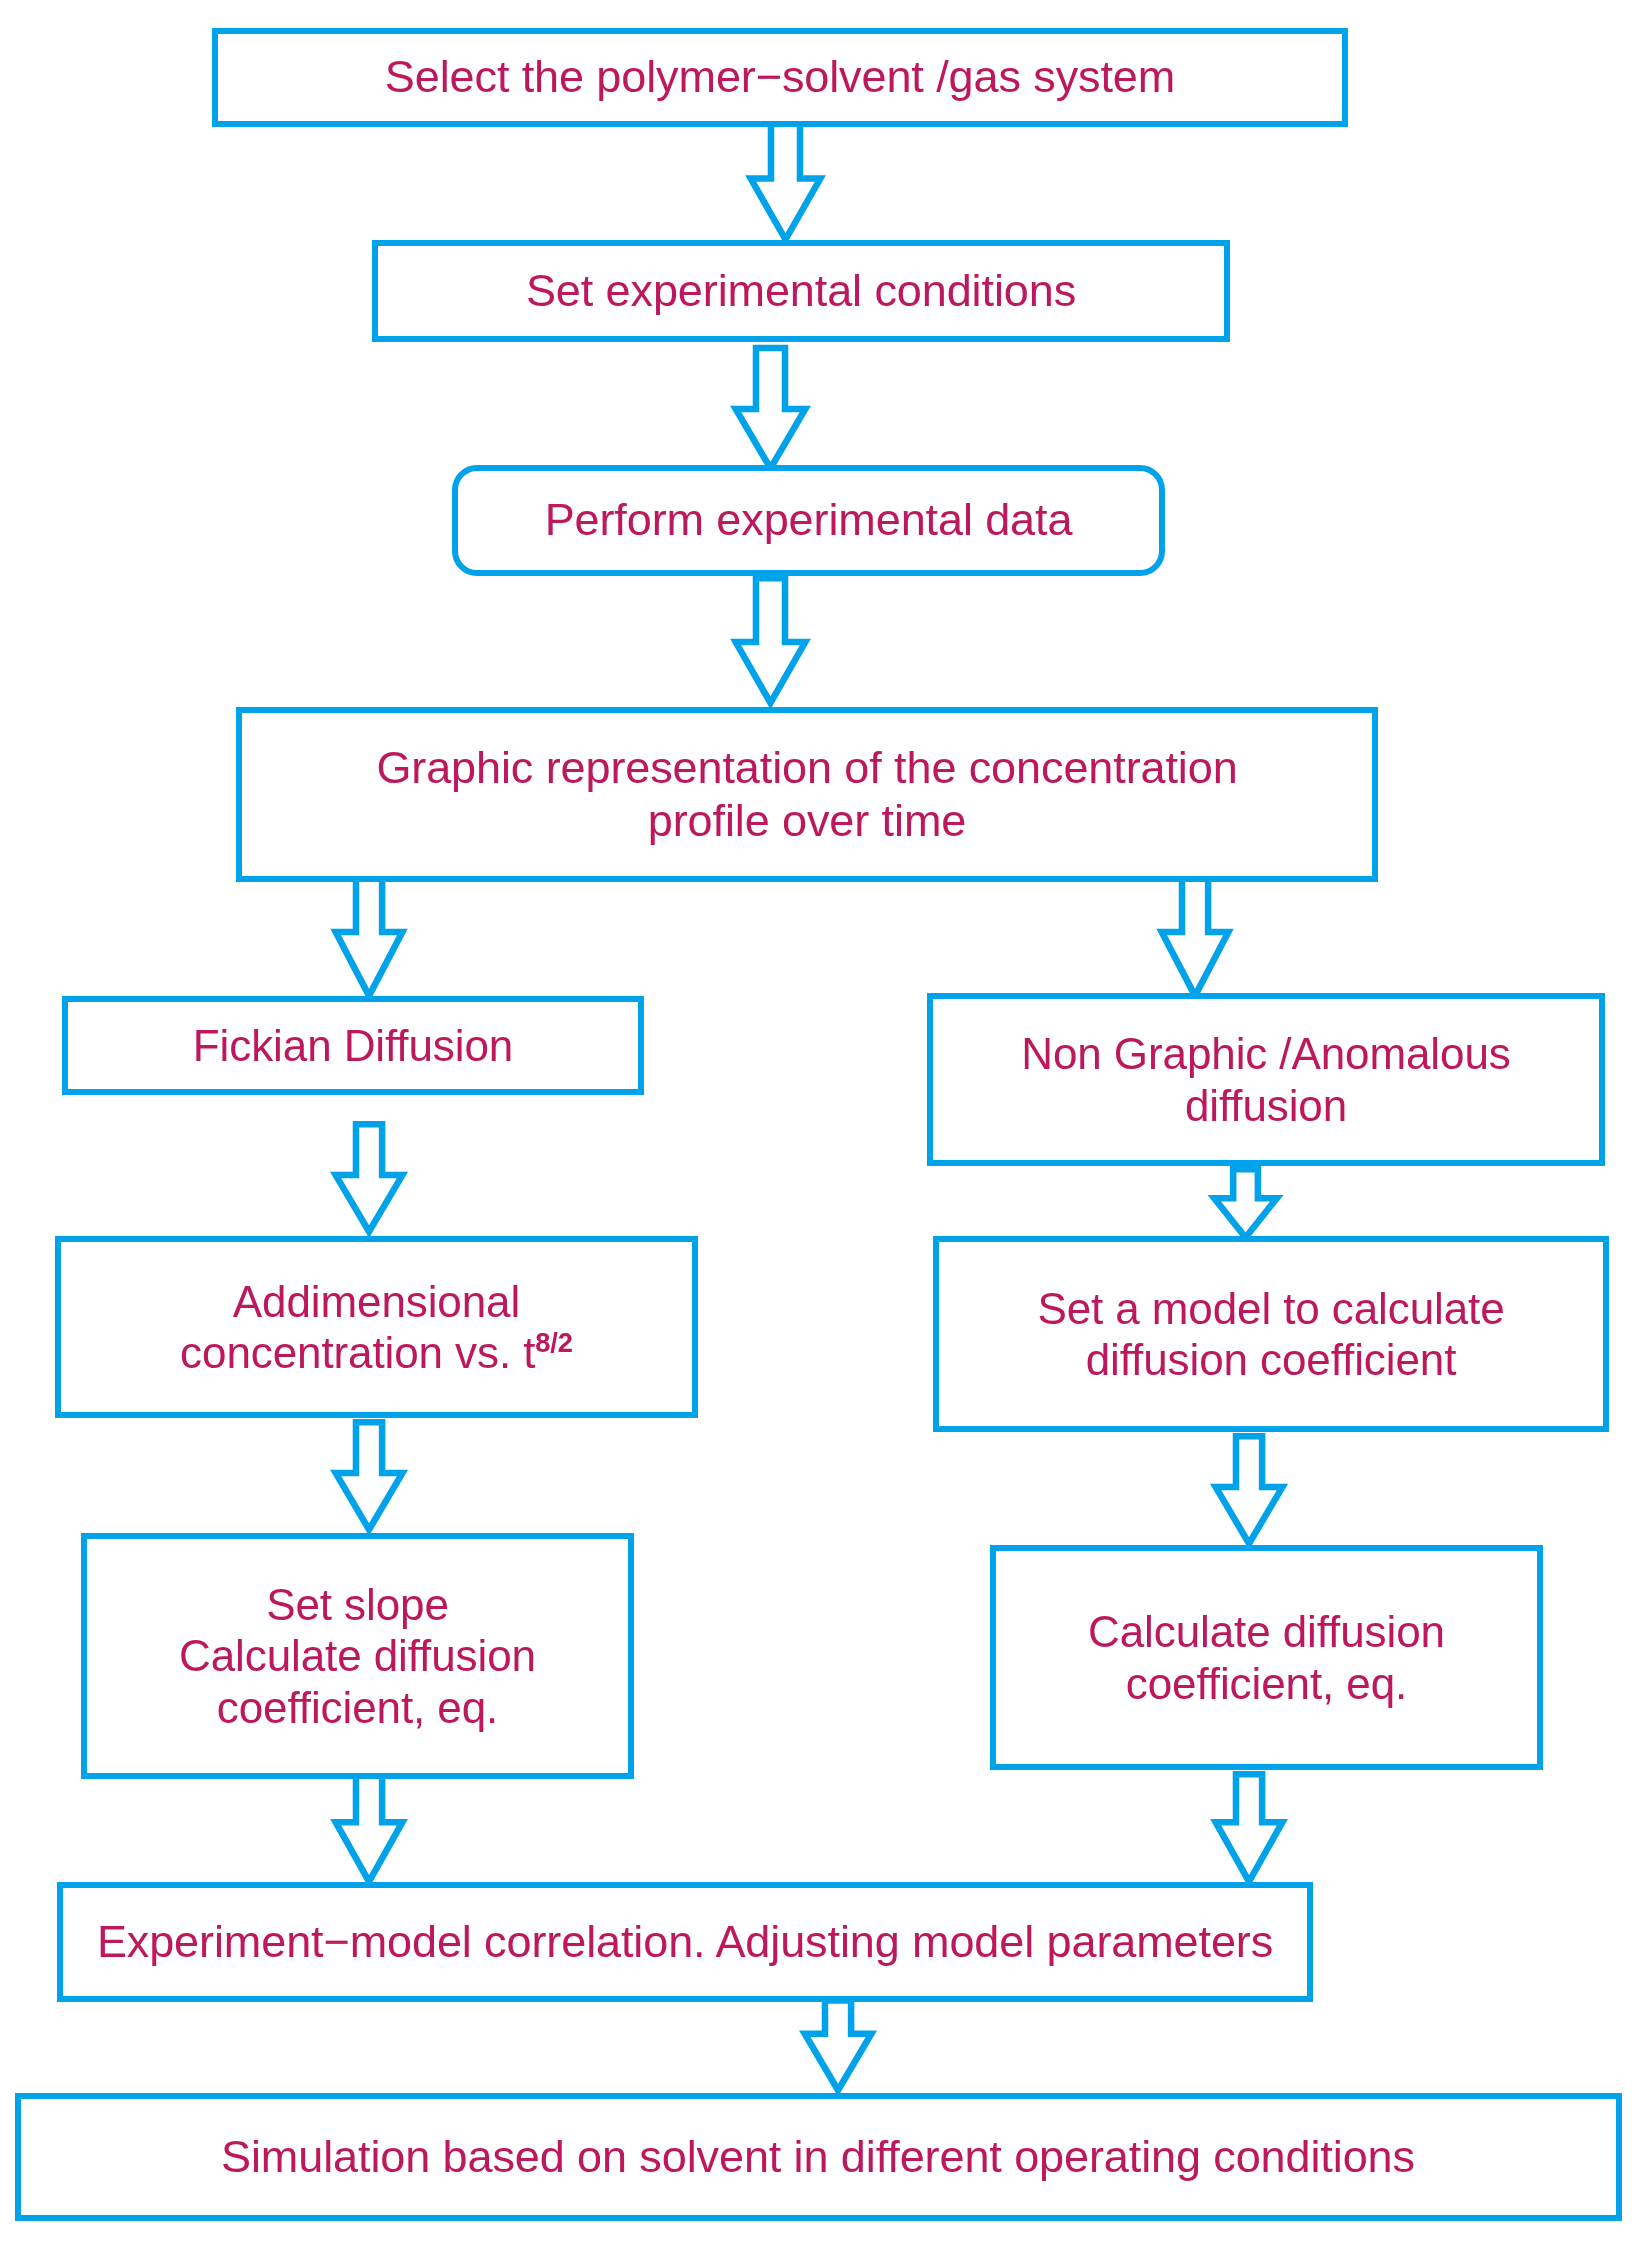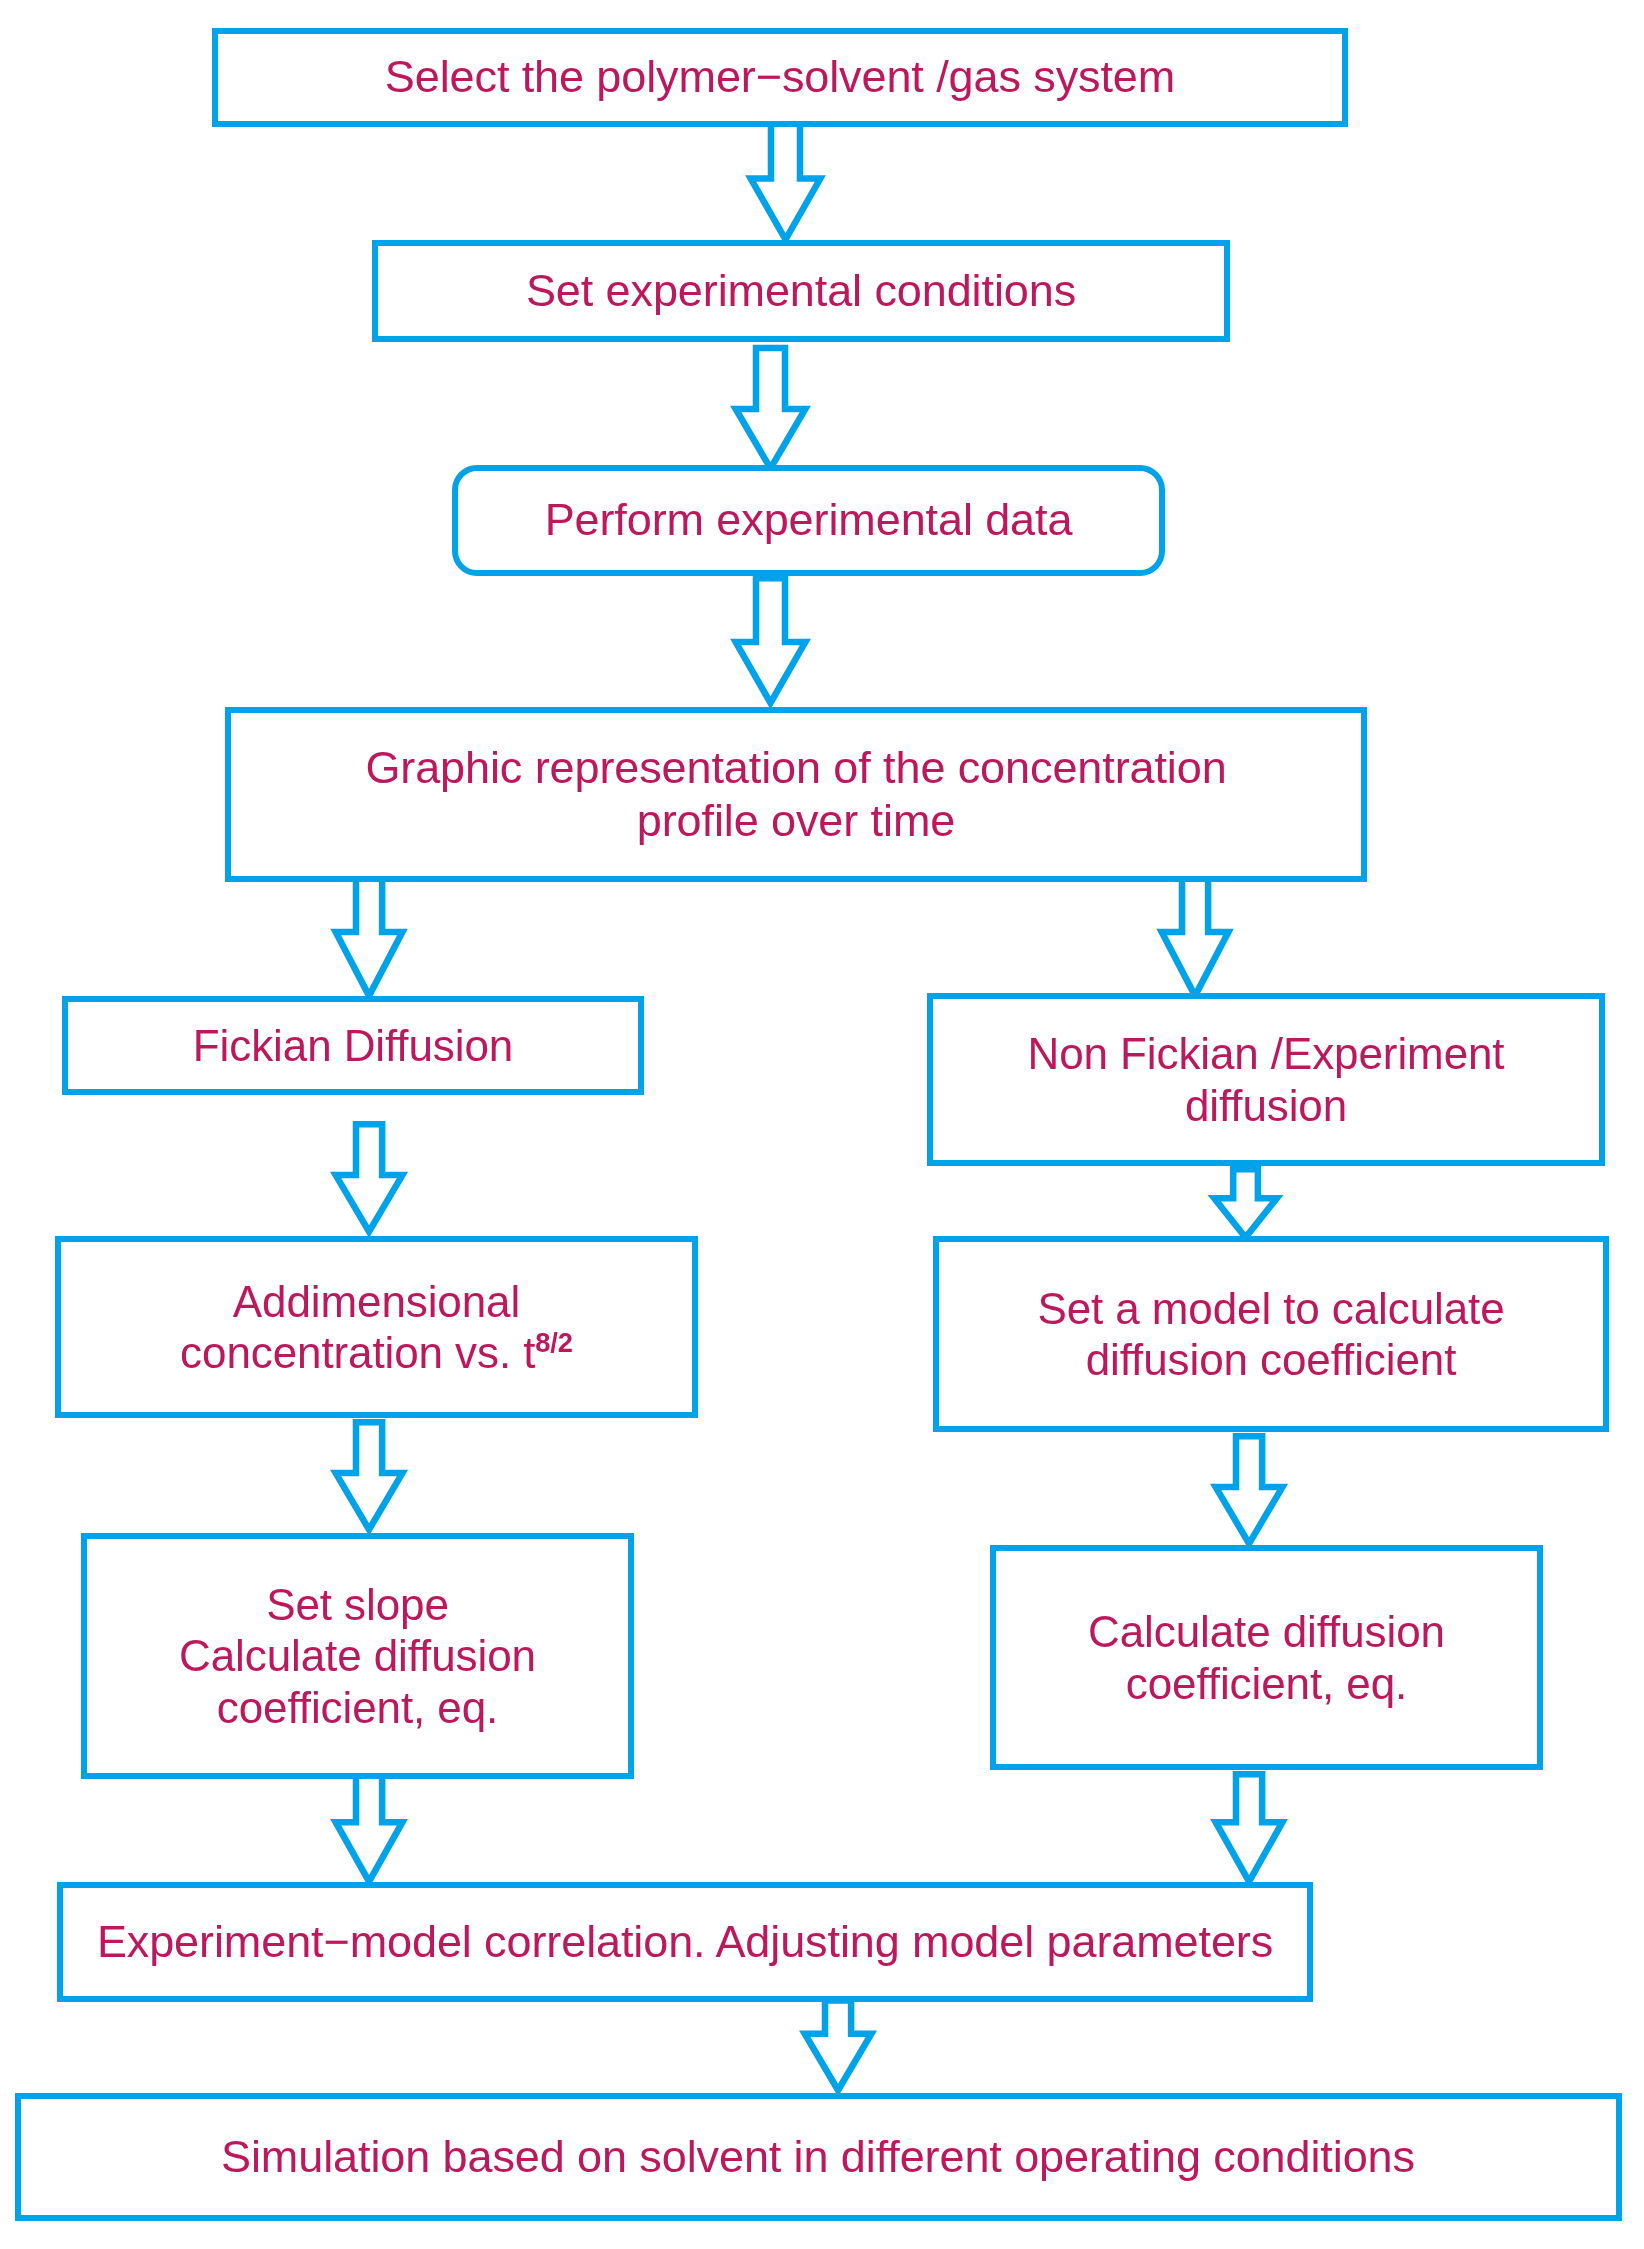--- a/index.html
+++ b/index.html
@@ -136,31 +136,31 @@
   </div>
 
   <div class="node f-xl" style="left:372px; top:240px; width:858px; height:102px;">
     <span class="txt">Set experimental conditions</span>
   </div>
 
   <div class="node f-xl" style="left:452px; top:465px; width:713px; height:111px;border-radius:25px;">
     <span class="txt">Perform experimental data</span>
   </div>
 
-  <div class="node f-xl" style="left:225px; top:707px; width:1142px; height:175px;">
+  <div class="node f-xl" style="left:236px; top:707px; width:1142px; height:175px;">
     <span class="txt">Graphic representation of the concentration
 profile over time</span>
   </div>
 
   <div class="node f-lg" style="left:62px; top:996px; width:582px; height:99px;">
     <span class="txt">Fickian Diffusion</span>
   </div>
 
   <div class="node f-lg" style="left:927px; top:993px; width:678px; height:173px;">
-    <span class="txt">Non Fickian /Experiment
+    <span class="txt">Non Graphic /Anomalous
 diffusion</span>
   </div>
 
   <div class="node f-lg" style="left:55px; top:1236px; width:643px; height:182px;">
     <span class="txt"><span>Addimensional
 concentration vs. t</span><sup class="frac">8/2</sup></span>
   </div>
 
   <div class="node f-lg" style="left:933px; top:1236px; width:676px; height:196px;">
     <span class="txt">Set a model to calculate

